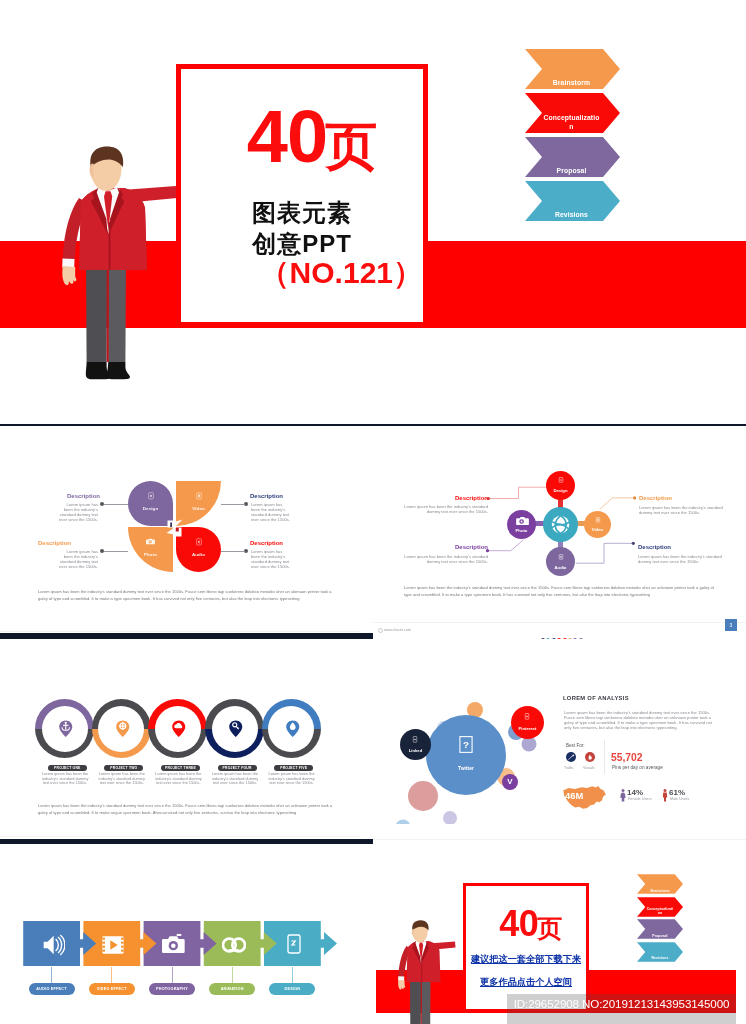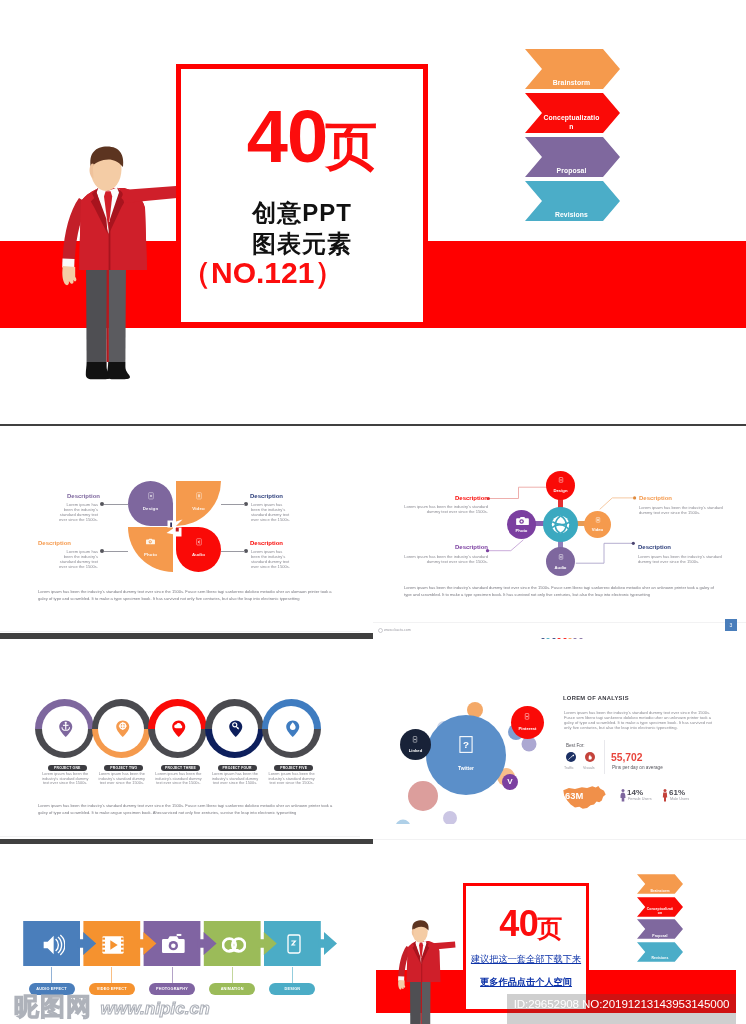--- a/index.html
+++ b/index.html
@@ -1,32 +1,32 @@
 <!DOCTYPE html>
 <html><head>
 <meta charset="utf-8">
 <style>
 *{margin:0;padding:0;box-sizing:border-box}
 html,body{width:746px;height:1024px;background:#fff;overflow:hidden;
   font-family:"Liberation Sans",sans-serif;-webkit-font-smoothing:antialiased}
-.page{position:relative;width:746px;height:1024px;background:#404040;overflow:hidden}
+.page{position:relative;width:746px;height:1024px;background:#0f172a;overflow:hidden}
 .slide{position:absolute;overflow:hidden;background:#fff}
 svg{display:block}
 
 
 #cover{left:0;top:0;width:746px;height:424px}
 #cover .redband{position:absolute;left:0;top:241px;width:746px;height:87px;background:#FF0000}
 #cover .card{position:absolute;left:176px;top:64px;width:252px;height:263px;
   background:#fff;border:5px solid #FF0000}
 #cover .bignum{position:absolute;left:11px;top:31px;width:100%;text-align:center;
   color:#FC0D0D;font-weight:bold;font-size:74px;line-height:74px;letter-spacing:-1px}
 #cover .bignum .unit{font-size:52px;letter-spacing:0;position:relative;top:2px;left:-2px}
 #cover .sub{position:absolute;left:0;top:128px;width:100%;text-align:center;
   color:#111;font-weight:bold;font-size:24px;line-height:31px;letter-spacing:1px}
-#cover .no{position:absolute;left:0;top:189px;width:100%;text-align:left;
+#cover .no{position:absolute;left:0;top:189px;width:100%;text-align:right;
   color:#FC0D0D;font-weight:bold;font-size:30px;line-height:30px;letter-spacing:0px}
 .chev-wrap{position:absolute}
 .chev{position:relative;display:block}
 
 .sep{position:absolute;height:1px;background:#F2F2F3}
 .desc-t{position:absolute;font-weight:bold;font-size:6px;line-height:7px;white-space:nowrap}
 .desc-b{position:absolute;font-size:4.1px;line-height:5.1px;color:#8A8A92;width:41px}
 .dot{position:absolute;width:4px;height:4px;border-radius:50%;background:#55555C}
 .hline{position:absolute;height:1px;background:#9A9AA2}
 .foot{position:absolute;font-size:4.1px;line-height:6.6px;color:#77777F}
@@ -87,22 +87,22 @@
 
     <ellipse cx="44" cy="23" rx="15.5" ry="22" fill="#F4CCA5"></ellipse>
     <path d="M29 22 C26 7 34 0.5 45 0.5 C58 0.5 62.5 9 61 21 C53.5 11.5 44 12.5 37 15.5 C32.5 17.5 30.5 19.5 29 22 Z" fill="#5C3420"></path>
     <path d="M30 17.5 C26.5 20 26.5 30 31.5 32.5 C31.5 26 30 21 32 18 Z" fill="#EFC29B"></path>
    </g>
   </svg>
 
   <div class="card">
    <div class="bignum"><span>40</span><span class="unit">页</span></div>
    <div class="sub">
+    <div>图表元素</div>
     <div>创意PPT</div>
-    <div>图表元素</div>
    </div>
    <div class="no">（NO.121）</div>
   </div>
 
   <div class="chev-wrap" style="left:525px;top:49px">
    <div class="chev" style="margin-bottom:4px">
     <svg width="95" height="40" viewBox="0 0 95 40">
             <path d="M0 0 H78 L95 20 L78 40 H0 L17 20 Z" fill="#F59A4D"></path>
           </svg>
     <span class="lbl">Brainstorm</span>
@@ -398,21 +398,21 @@
   <div style="position:absolute;left:191px;top:127px;font-size:3.6px;color:#9A9AA2">Traffic</div>
   <div style="position:absolute;left:210px;top:127px;font-size:3.6px;color:#9A9AA2">Visuals</div>
   <div style="position:absolute;left:231px;top:101px;width:1px;height:34px;background:#E8E8EC"></div>
 
   <div style="position:absolute;left:238px;top:113px;font-size:10.3px;font-weight:bold;color:#E8453C">55,702</div>
   <div style="position:absolute;left:239px;top:126px;font-size:4.7px;color:#55555C">Pins per day on average</div>
 
   <svg width="45" height="26" viewBox="0 0 104 60" style="position:absolute;left:189px;top:146px">
    <path d="M3 12 L16 7 L30 9 L46 5 L58 7 L70 3 L78 6 L84 2 L88 8 L97 13 L101 22 L95 27 L92 36 L86 40 L80 38 L74 45 L66 47 L58 53 L48 55 L40 50 L30 52 L20 45 L12 36 L5 24 Z" fill="#F0904A"></path>
   </svg>
-  <div style="position:absolute;left:192px;top:151px;font-size:9.4px;font-weight:bold;color:#fff">63M</div>
+  <div style="position:absolute;left:192px;top:151px;font-size:9.4px;font-weight:bold;color:#fff">46M</div>
 
   <svg width="6" height="13" viewBox="0 0 12 26" style="position:absolute;left:247px;top:150px">
    <circle cx="6" cy="3.2" r="3" fill="#7E679E"></circle>
         <path d="M6 7 C3 7 1.5 9 1 13 L1 18 L3.4 18 L3.4 25 L8.6 25 L8.6 18 L11 18 L10.6 13 C10.2 9 9 7 6 7z" fill="#7E679E"></path>
       </svg>
   <div style="position:absolute;left:254px;top:149px;font-size:8px;font-weight:bold;color:#4C4C54">14%</div>
   <div style="position:absolute;left:255px;top:158px;font-size:3.8px;color:#9A9AA2">Female Users</div>
 
   <svg width="6" height="13" viewBox="0 0 12 26" style="position:absolute;left:289px;top:150px">
    <circle cx="6" cy="3.2" r="3" fill="#C4433B"></circle>
@@ -527,21 +527,21 @@
     <rect x="46.6" y="76" width="1.8" height="48" fill="#A8141E"></rect>
     <path d="M62 47 L114 43 L115 55 L64 60 Z" fill="#CF1F2A"></path>
     <ellipse cx="44" cy="23" rx="15.5" ry="22" fill="#F4CCA5"></ellipse>
     <path d="M29 22 C26 7 34 0.5 45 0.5 C58 0.5 62.5 9 61 21 C53.5 11.5 44 12.5 37 15.5 C32.5 17.5 30.5 19.5 29 22 Z" fill="#5C3420"></path>
     <path d="M30 17.5 C26.5 20 26.5 30 31.5 32.5 C31.5 26 30 21 32 18 Z" fill="#EFC29B"></path>
    </g>
   </svg>
 
   <div style="position:absolute;left:90px;top:39px;width:126px;height:129px;background:#fff;border:3px solid #FF0000">
    <div style="position:absolute;left:5px;top:20px;width:100%;text-align:center;color:#FC0D0D;font-weight:bold;font-size:36px;line-height:36px;letter-spacing:-.5px"><span>40</span><span style="font-size:25px;position:relative;top:1px;left:-1px">页</span></div>
-   <a style="position:absolute;left:0;top:68px;width:100%;text-align:center;color:#0C32A8;font-weight:normal;font-size:9.2px;line-height:11px;text-decoration:underline;white-space:nowrap">建议把这一套全部下载下来</a>
+   <a style="position:absolute;left:0;top:68px;width:100%;text-align:center;color:#0C32A8;font-weight:bold;font-size:9.2px;line-height:11px;text-decoration:underline;white-space:nowrap">建议把这一套全部下载下来</a>
    <a style="position:absolute;left:0;top:91px;width:100%;text-align:center;color:#0C32A8;font-weight:bold;font-size:9.2px;line-height:11px;text-decoration:underline;white-space:nowrap">更多作品点击个人空间</a>
   </div>
 
   <div class="chev-wrap" style="left:264px;top:30px">
    <div class="chev cs" style="margin-bottom:2.5px">
     <svg width="46" height="20" viewBox="0 0 95 40">
             <path d="M0 0 H78 L95 20 L78 40 H0 L17 20 Z" fill="#F59A4D"></path>
           </svg>
     <span class="lbl">Brainstorm</span>
    </div>
@@ -559,21 +559,17 @@
    </div>
    <div class="chev cs">
     <svg width="46" height="20" viewBox="0 0 95 40">
             <path d="M0 0 H78 L95 20 L78 40 H0 L17 20 Z" fill="#4BADC8"></path>
           </svg>
     <span class="lbl">Revisions</span>
    </div>
   </div>
  </div>
 
- <div id="wm">
-  <span id="wm-cn">昵图网</span>
-  <span id="wm-url">www.nipic.cn</span>
- </div>
  <div id="idbar">
   <span>ID:29652908 NO:20191213143953145000</span>
  </div>
 
 </div>
 
 </body></html>

